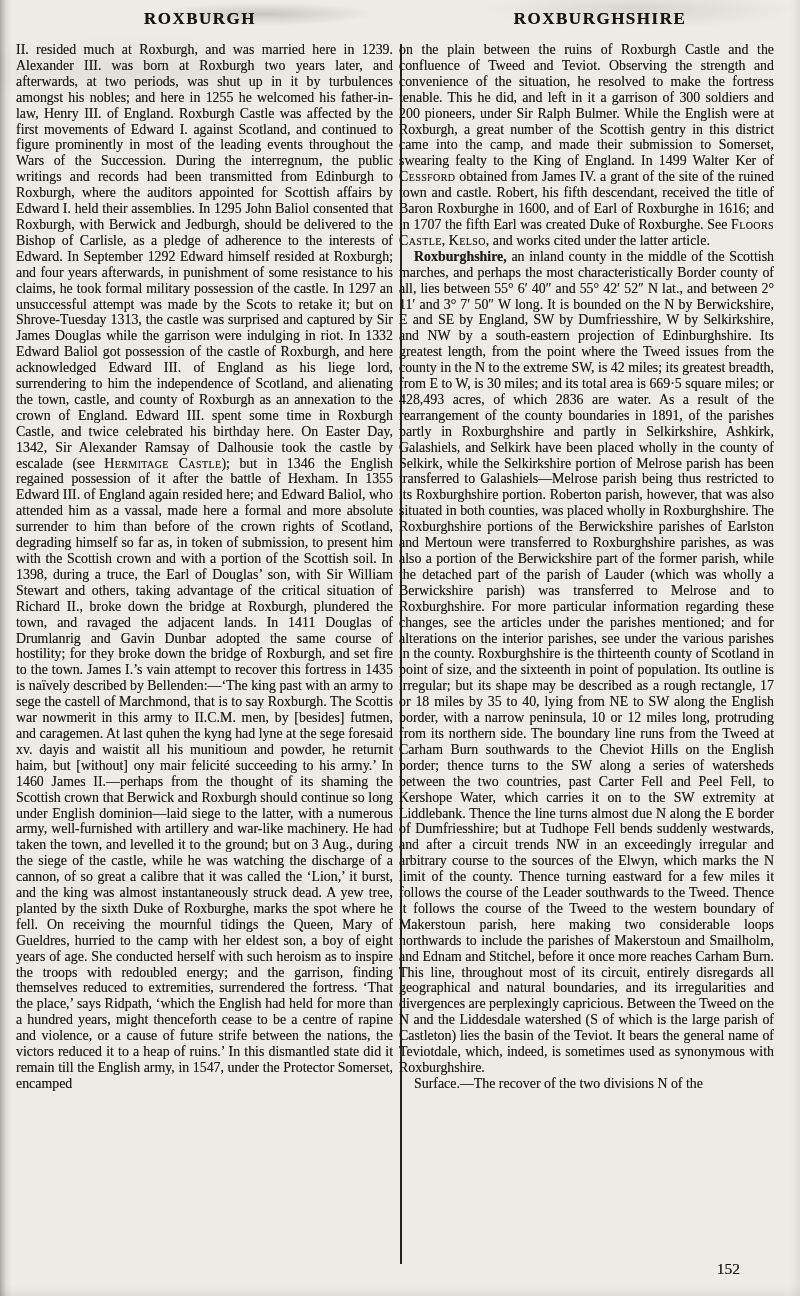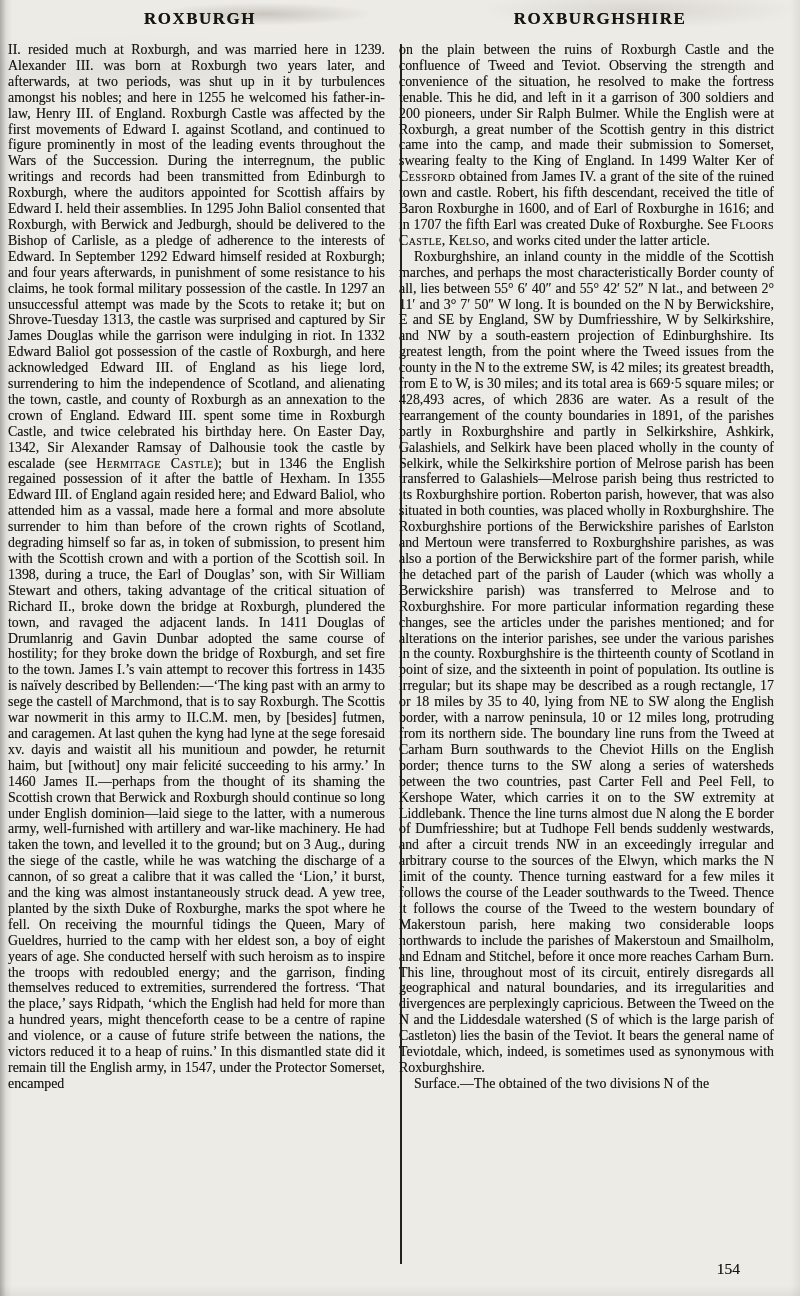--- a/index.html
+++ b/index.html
@@ -52,26 +52,26 @@
     position: absolute;
     top: 42px;
     height: 1226px;
     overflow: hidden;
     text-align: justify;
     font-size: 13.9px;
     line-height: 15.9px;
     hyphens: auto;
     text-shadow: 0 0 0.35px rgba(27,26,24,0.55);
   }
-  .col.left  { left: 8px;  width: 377px; }
+  .col.left  { left: 16px;  width: 377px; }
   .col.right { left: 399px; width: 375px; }
   .col p { margin: 0; }
   .col p.indent { text-indent: 15px; }
   .sc { font-variant: small-caps; letter-spacing: 0.4px; }
-  .lead-bold { font-weight: normal; margin-top: 20px; }
+  .lead-bold { font-weight: bold; margin-top: 20px; }
   .lead-italic { }
   .page-number {
     position: absolute;
     top: 1260px;
     left: 400px;
     width: 340px;
     text-align: right;
     font-size: 15.5px;
     color: #17160f;
     text-shadow: 0 0 0.4px rgba(23,22,15,0.6);
@@ -89,18 +89,18 @@
 
   <div class="column-divider"></div>
 
   <div class="col left">
     <p><span>II. resided much at Roxburgh, and was married here in 1239.  Alexander III. was born at Roxburgh two years later, and afterwards, at two periods, was shut up in it by turbulences amongst his nobles; and here in 1255 he welcomed his father-in-law, Henry III. of England. Roxburgh Castle was affected by the first movements of Edward I. against Scotland, and continued to figure prominently in most of the leading events throughout the Wars of the Succession.  During the interregnum, the public writings and records had been transmitted from Edinburgh to Roxburgh, where the auditors appointed for Scottish affairs by Edward I. held their assemblies.  In 1295 John Baliol consented that Roxburgh, with Berwick and Jedburgh, should be delivered to the Bishop of Carlisle, as a pledge of adherence to the interests of Edward.  In September 1292 Edward himself resided at Roxburgh; and four years afterwards, in punishment of some resistance to his claims, he took formal military possession of the castle. In 1297 an unsuccessful attempt was made by the Scots to retake it; but on Shrove-Tuesday 1313, the castle was surprised and captured by Sir James Douglas while the garrison were indulging in riot.  In 1332 Edward Baliol got possession of the castle of Roxburgh, and here acknowledged Edward III. of England as his liege lord, surrendering to him the independence of Scotland, and alienating the town, castle, and county of Roxburgh as an annexation to the crown of England.  Edward III. spent some time in Roxburgh Castle, and twice celebrated his birthday here.  On Easter Day, 1342, Sir Alexander Ramsay of Dalhousie took the castle by escalade (see </span><span class="sc">Hermitage Castle</span><span>); but in 1346 the English regained possession of it after the battle of Hexham.  In 1355 Edward III. of England again resided here; and Edward Baliol, who attended him as a vassal, made here a formal and more absolute surrender to him than before of the crown rights of Scotland, degrading himself so far as, in token of submission, to present him with the Scottish crown and with a portion of the Scottish soil.  In 1398, during a truce, the Earl of Douglas’ son, with Sir William Stewart and others, taking advantage of the critical situation of Richard II., broke down the bridge at Roxburgh, plundered the town, and ravaged the adjacent lands.  In 1411 Douglas of Drumlanrig and Gavin Dunbar adopted the same course of hostility; for they broke down the bridge of Roxburgh, and set fire to the town.  James I.’s vain attempt to recover this fortress in 1435 is naïvely described by Bellenden:—‘The king past with an army to sege the castell of Marchmond, that is to say Roxburgh.  The Scottis war nowmerit in this army to II.C.M. men, by [besides] futmen, and caragemen.  At last quhen the kyng had lyne at the sege foresaid xv. dayis and waistit all his munitioun and powder, he returnit haim, but [without] ony mair felicité succeeding to his army.’  In 1460 James II.—perhaps from the thought of its shaming the Scottish crown that Berwick and Roxburgh should continue so long under English dominion—laid siege to the latter, with a numerous army, well-furnished with artillery and war-like machinery.  He had taken the town, and levelled it to the ground; but on 3 Aug., during the siege of the castle, while he was watching the discharge of a cannon, of so great a calibre that it was called the ‘Lion,’ it burst, and the king was almost instantaneously struck dead.  A yew tree, planted by the sixth Duke of Roxburghe, marks the spot where he fell.  On receiving the mournful tidings the Queen, Mary of Gueldres, hurried to the camp with her eldest son, a boy of eight years of age.  She conducted herself with such heroism as to inspire the troops with redoubled energy; and the garrison, finding themselves reduced to extremities, surrendered the fortress.  ‘That the place,’ says Ridpath, ‘which the English had held for more than a hundred years, might thenceforth cease to be a centre of rapine and violence, or a cause of future strife between the nations, the victors reduced it to a heap of ruins.’  In this dismantled state did it remain till the English army, in 1547, under the Protector Somerset, encamped</span></p>
   </div>
 
   <div class="col right">
     <p><span>on the plain between the ruins of Roxburgh Castle and the confluence of Tweed and Teviot.  Observing the strength and convenience of the situation, he resolved to make the fortress tenable.  This he did, and left in it a garrison of 300 soldiers and 200 pioneers, under Sir Ralph Bulmer.  While the English were at Roxburgh, a great number of the Scottish gentry in this district came into the camp, and made their submission to Somerset, swearing fealty to the King of England.  In 1499 Walter Ker of </span><span class="sc">Cessford</span><span> obtained from James IV. a grant of the site of the ruined town and castle. Robert, his fifth descendant, received the title of Baron Roxburghe in 1600, and of Earl of Roxburghe in 1616; and in 1707 the fifth Earl was created Duke of Roxburghe.  See </span><span class="sc">Floors Castle</span><span>, </span><span class="sc">Kelso</span><span>, and works cited under the latter article.</span></p>
     <p class="indent"><span class="lead-bold">Roxburghshire,</span><span> an inland county in the middle of the Scottish marches, and perhaps the most characteristically Border county of all, lies between 55° 6′ 40″ and 55° 42′ 52″ N lat., and between 2° 11′ and 3° 7′ 50″ W long.  It is bounded on the N by Berwickshire, E and SE by England, SW by Dumfriesshire, W by Selkirkshire, and NW by a south-eastern projection of Edinburghshire.  Its greatest length, from the point where the Tweed issues from the county in the N to the extreme SW, is 42 miles; its greatest breadth, from E to W, is 30 miles; and its total area is 669·5 square miles; or 428,493 acres, of which 2836 are water.  As a result of the rearrangement of the county boundaries in 1891, of the parishes partly in Roxburghshire and partly in Selkirkshire, Ashkirk, Galashiels, and Selkirk have been placed wholly in the county of Selkirk, while the Selkirkshire portion of Melrose parish has been transferred to Galashiels—Melrose parish being thus restricted to its Roxburghshire portion.  Roberton parish, however, that was also situated in both counties, was placed wholly in Roxburghshire.  The Roxburghshire portions of the Berwickshire parishes of Earlston and Mertoun were transferred to Roxburghshire parishes, as was also a portion of the Berwickshire part of the former parish, while the detached part of the parish of Lauder (which was wholly a Berwickshire parish) was transferred to Melrose and to Roxburghshire.  For more particular information regarding these changes, see the articles under the parishes mentioned; and for alterations on the interior parishes, see under the various parishes in the county.  Roxburghshire is the thirteenth county of Scotland in point of size, and the sixteenth in point of population.  Its outline is irregular; but its shape may be described as a rough rectangle, 17 or 18 miles by 35 to 40, lying from NE to SW along the English border, with a narrow peninsula, 10 or 12 miles long, protruding from its northern side.  The boundary line runs from the Tweed at Carham Burn southwards to the Cheviot Hills on the English border; thence turns to the SW along a series of watersheds between the two countries, past Carter Fell and Peel Fell, to Kershope Water, which carries it on to the SW extremity at Liddlebank. Thence the line turns almost due N along the E border of Dumfriesshire; but at Tudhope Fell bends suddenly westwards, and after a circuit trends NW in an exceedingly irregular and arbitrary course to the sources of the Elwyn, which marks the N limit of the county. Thence turning eastward for a few miles it follows the course of the Leader southwards to the Tweed.  Thence it follows the course of the Tweed to the western boundary of Makerstoun parish, here making two considerable loops northwards to include the parishes of Makerstoun and Smailholm, and Ednam and Stitchel, before it once more reaches Carham Burn.  This line, throughout most of its circuit, entirely disregards all geographical and natural boundaries, and its irregularities and divergences are perplexingly capricious.  Between the Tweed on the N and the Liddesdale watershed (S of which is the large parish of Castleton) lies the basin of the Teviot.  It bears the general name of Teviotdale, which, indeed, is sometimes used as synonymous with Roxburghshire.</span></p>
-    <p class="indent"><span class="lead-italic">Surface.</span><span>—The obtained of the two divisions N of the</span></p>
+    <p class="indent"><span class="lead-italic">Surface.</span><span>—The recover of the two divisions N of the</span></p>
   </div>
 
-  <div class="page-number">154</div>
+  <div class="page-number">152</div>
 
 </div>
 
 </body></html>

